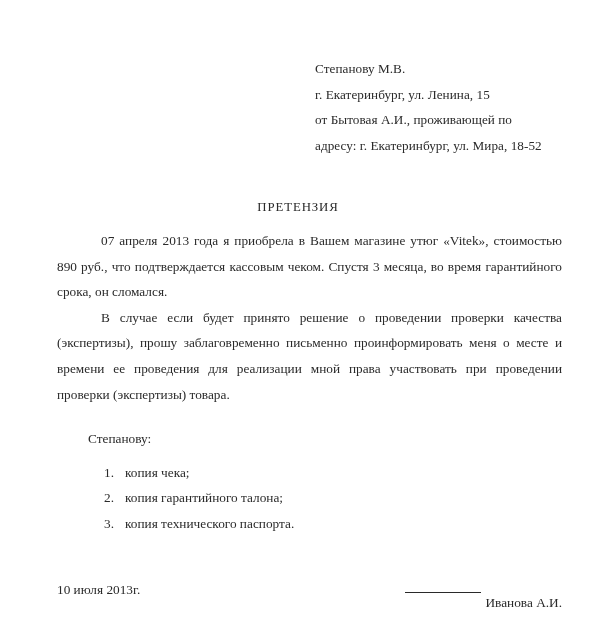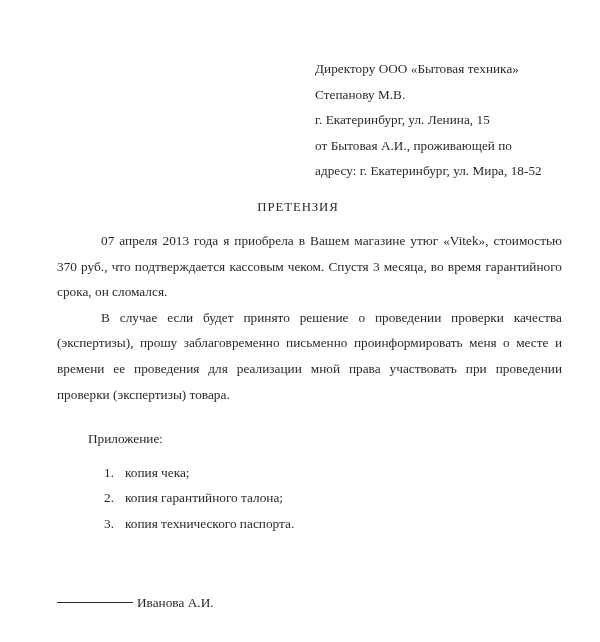--- a/index.html
+++ b/index.html
@@ -110,21 +110,21 @@
     align-items: baseline;
     justify-content: space-between;
     font-size: 13.3px;
     line-height: 20px;
   }
   .footer-date {
     white-space: nowrap;
   }
   .footer-sign {
     display: flex;
-    align-items: center;
+    align-items: flex-start;
     white-space: nowrap;
     margin-top: 28px;
   }
   .sign-rule {
     display: inline-block;
     width: 76px;
     border-bottom: 1.3px solid #2a2a2a;
     margin-right: 4px;
     height: 0;
     position: relative;
@@ -133,43 +133,43 @@
   .sign-name {
     white-space: nowrap;
   }
 </style>
 </head>
 <body>
 
 <div class="page">
 
   <div class="addressee-block">
-    <div class="addressee-line">Директору ООО «Бытовая техника»</div>
     <div class="addressee-line">Степанову М.В.</div>
     <div class="addressee-line">г. Екатеринбург, ул. Ленина, 15</div>
     <div class="addressee-line">от Бытовая А.И., проживающей по</div>
     <div class="addressee-line">адресу: г. Екатеринбург, ул. Мира, 18-52</div>
   </div>
 
   <div class="doc-title">ПРЕТЕНЗИЯ</div>
 
   <div class="body-area">
-    <p class="para">07 апреля 2013 года я приобрела в Вашем магазине утюг «Vitek», стоимостью 370 руб., что подтверждается кассовым чеком. Спустя 3 месяца, во время гарантийного срока, он сломался.</p>
+    <p class="para">07 апреля 2013 года я приобрела в Вашем магазине утюг «Vitek», стоимостью 890 руб., что подтверждается кассовым чеком. Спустя 3 месяца, во время гарантийного срока, он сломался.</p>
     <p class="para">В случае если будет принято решение о проведении проверки качества (экспертизы), прошу заблаговременно письменно проинформировать меня о месте и времени ее проведения для реализации мной права участвовать при проведении проверки (экспертизы) товара.</p>
 
     <div class="attachments">
-      <div class="attachments-label">Приложение:</div>
+      <div class="attachments-label">Степанову:</div>
       <ol class="attachment-list">
         <li>копия чека;</li>
         <li>копия гарантийного талона;</li>
         <li>копия технического паспорта.</li>
       </ol>
     </div>
   </div>
 
   <div class="footer-row">
+    <div class="footer-date">10 июля 2013г.</div>
     <div class="footer-sign">
       <span class="sign-rule"></span>
       <span class="sign-name">Иванова А.И.</span>
     </div>
   </div>
 
 </div>
 
 </body></html>

